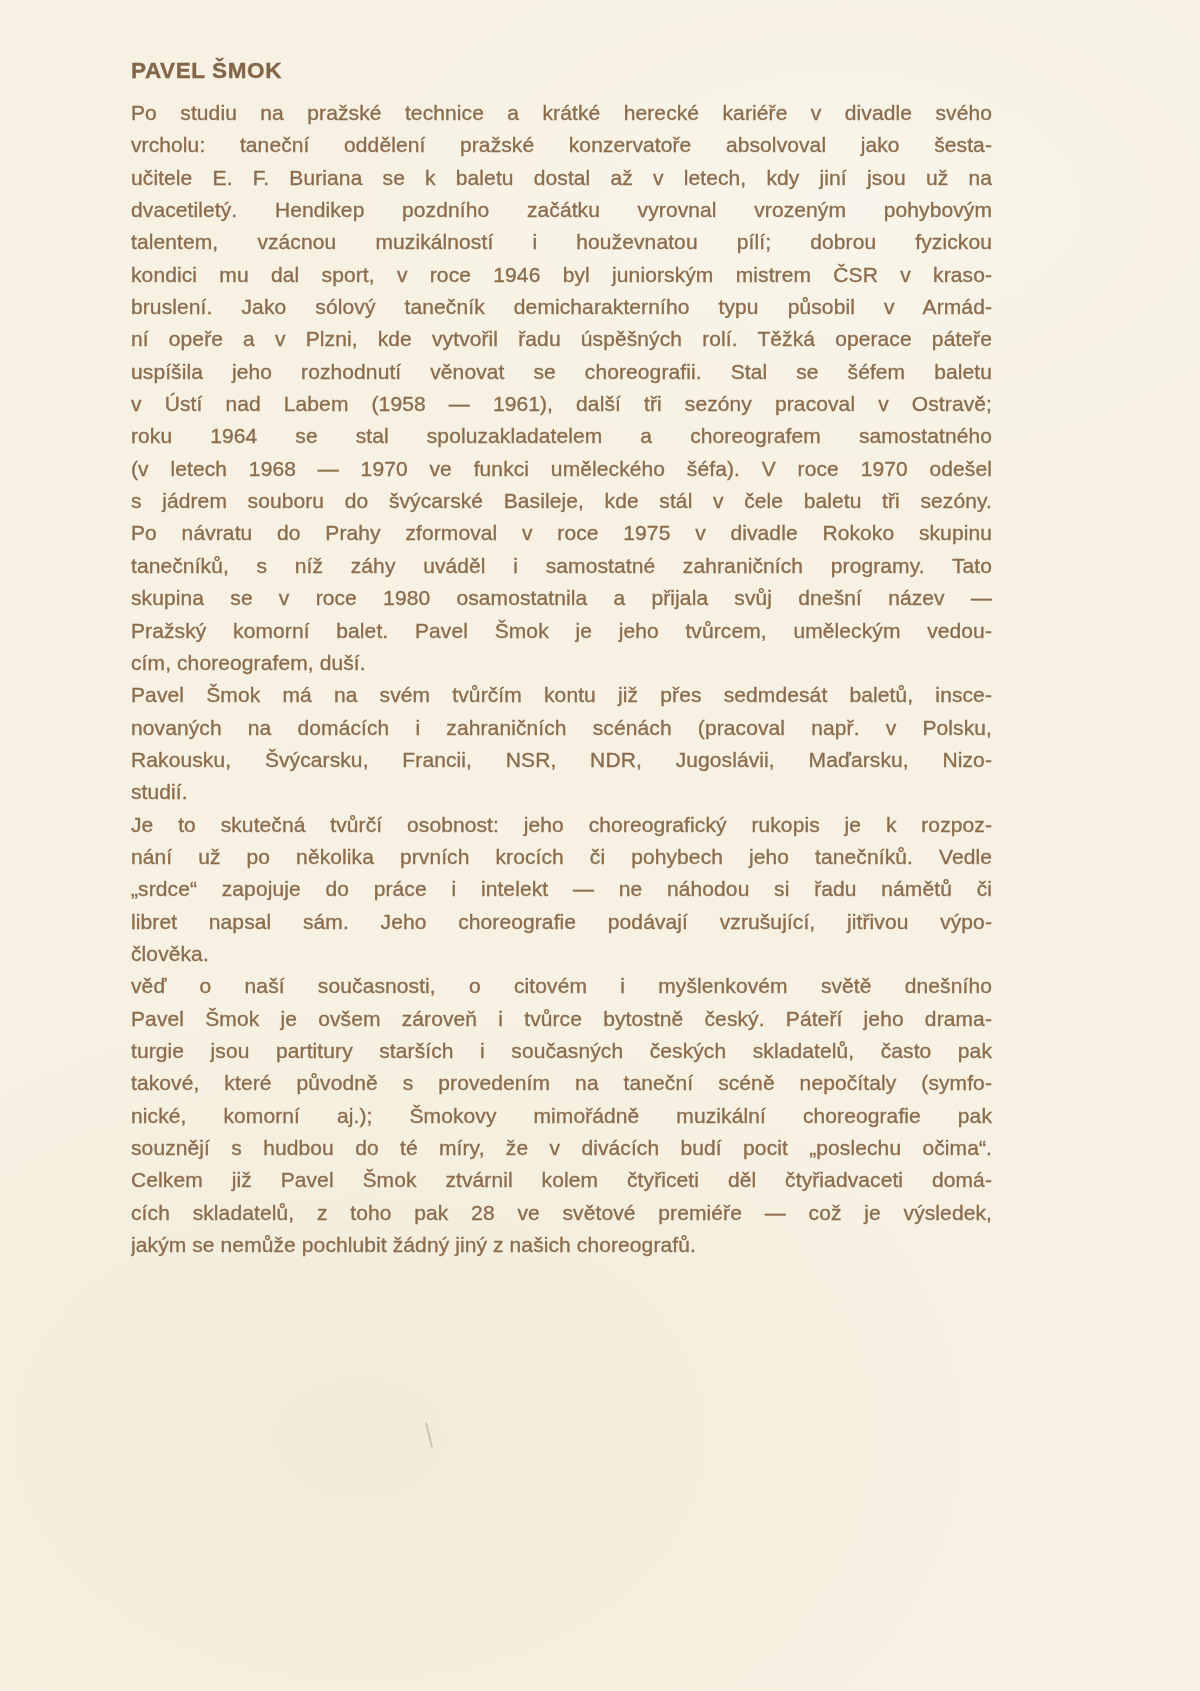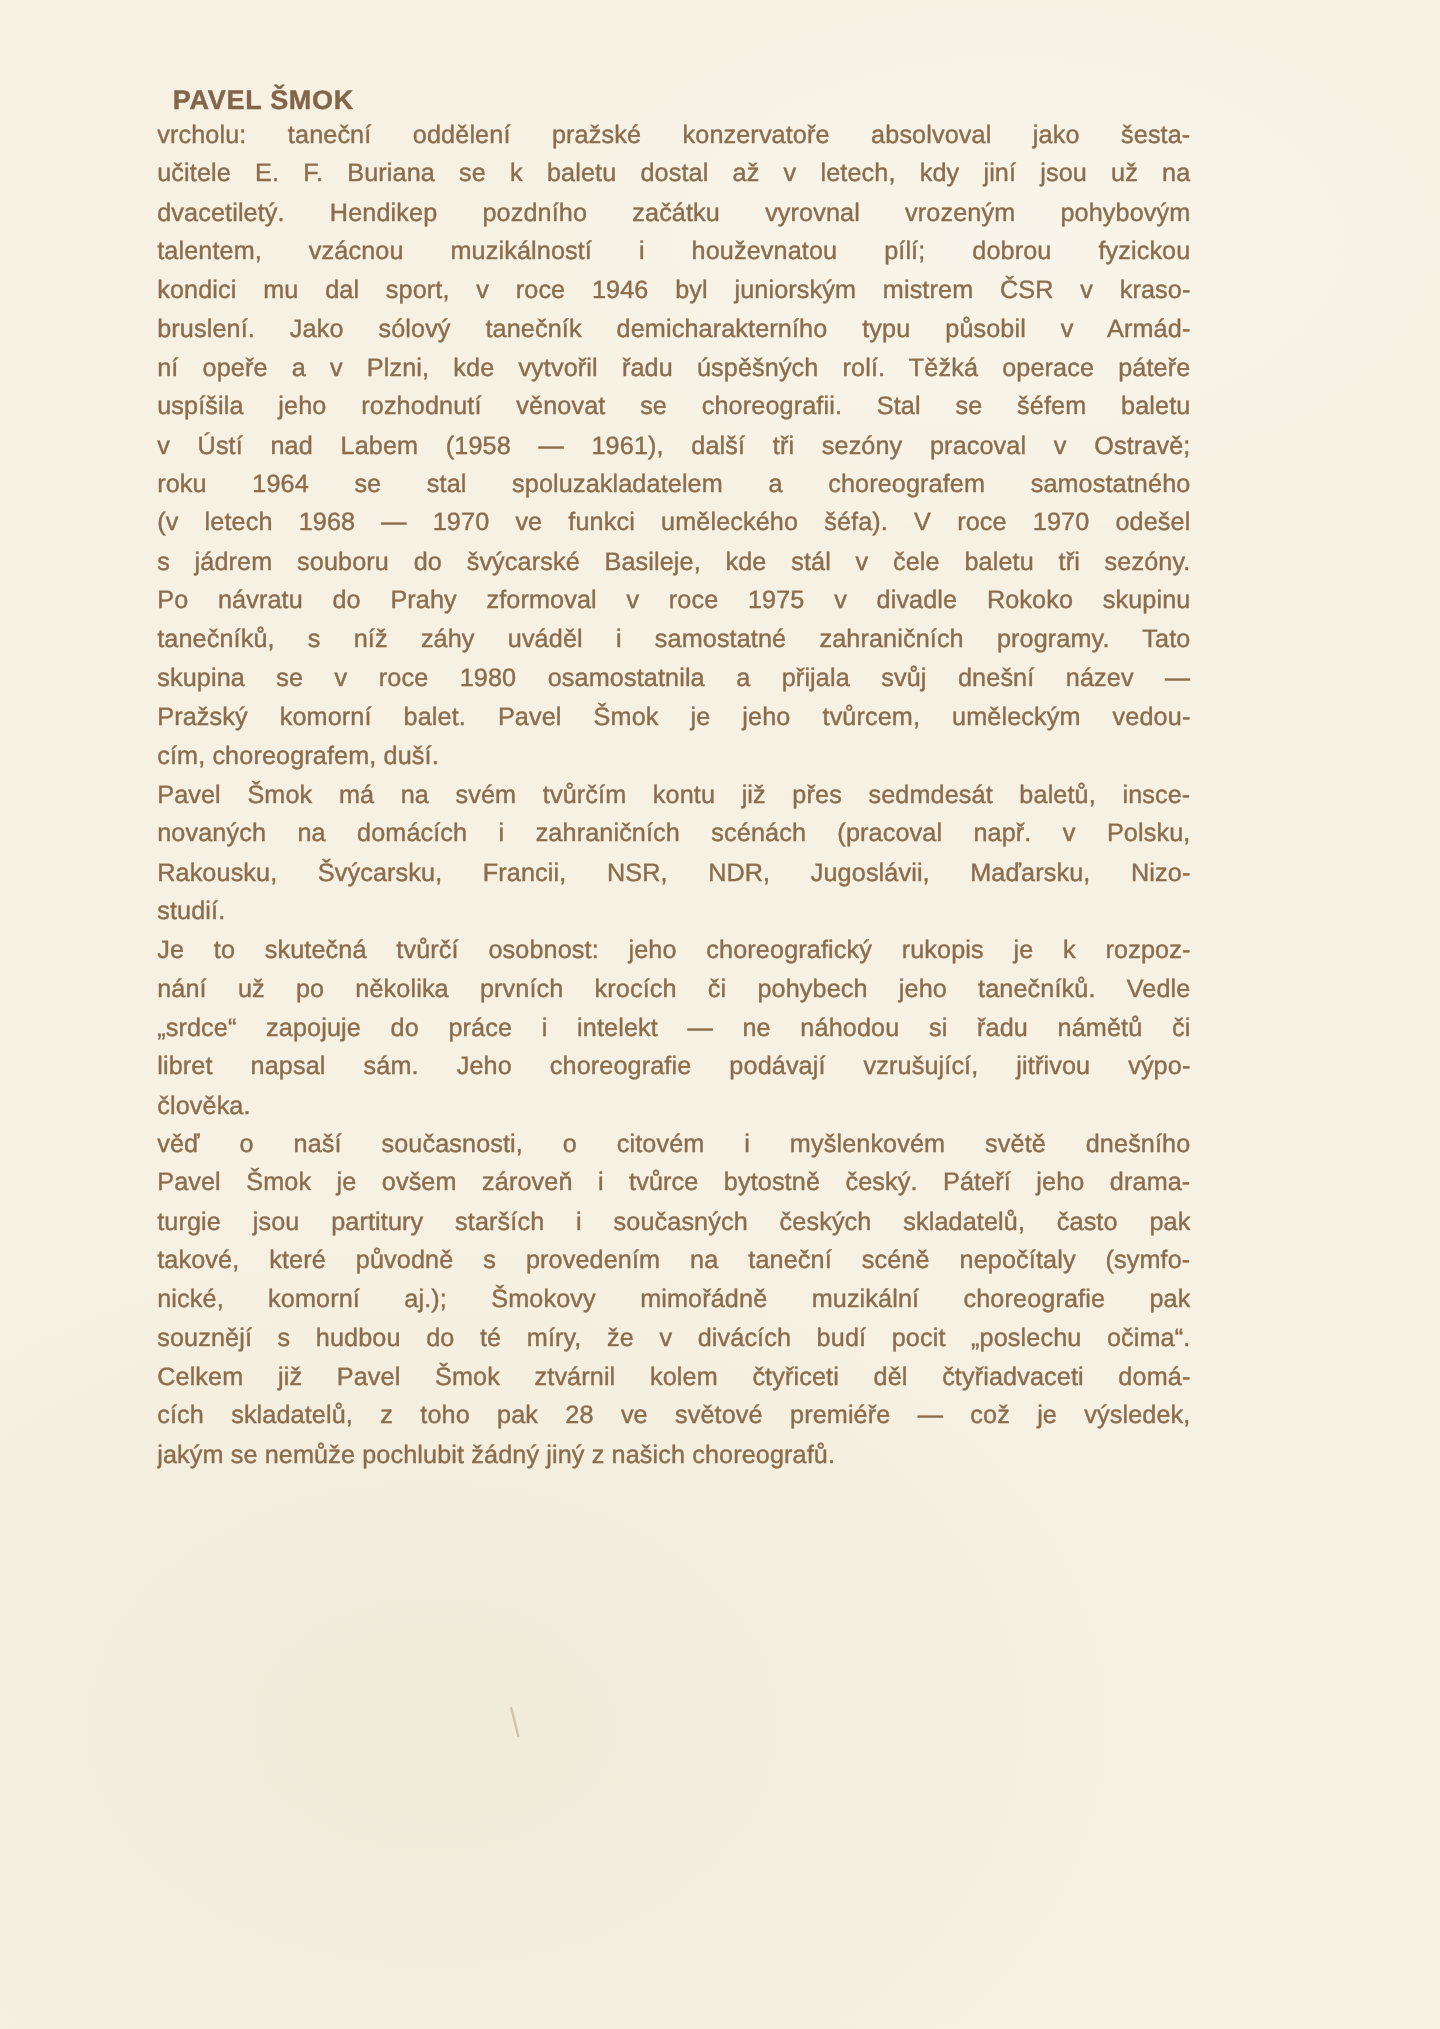--- a/index.html
+++ b/index.html
@@ -24,21 +24,21 @@
     inset: 0;
     background:
       radial-gradient(ellipse 900px 500px at 70% 12%, rgba(255,255,255,0.25), rgba(255,255,255,0) 60%),
       radial-gradient(ellipse 1000px 700px at 30% 85%, rgba(233,224,203,0.35), rgba(233,224,203,0) 65%);
     pointer-events: none;
   }
   .title {
     position: absolute;
     left: 131px;
     top: 58px;
-    margin: 13px;
+    margin: 0;
     font-size: 22.5px;
     font-weight: 600;
     letter-spacing: 0.6px;
     color: #83664a;
   }
   .body-text {
     position: absolute;
     left: 131px;
     top: 97px;
     width: 861px;
@@ -77,20 +77,21 @@
     opacity: 0.75;
     border-radius: 1px;
   }
 </style>
 </head>
 <body>
 
 <div class="page">
   <h1 class="title">PAVEL ŠMOK</h1>
   <div class="body-text" id="body-text">
+      <div class="line">Po studiu na pražské technice a krátké herecké kariéře v divadle svého</div>
       <div class="line">vrcholu: taneční oddělení pražské konzervatoře absolvoval jako šesta-</div>
       <div class="line">učitele E. F. Buriana se k baletu dostal až v letech, kdy jiní jsou už na</div>
       <div class="line">dvacetiletý. Hendikep pozdního začátku vyrovnal vrozeným pohybovým</div>
       <div class="line">talentem, vzácnou muzikálností i houževnatou pílí; dobrou fyzickou</div>
       <div class="line">kondici mu dal sport, v roce 1946 byl juniorským mistrem ČSR v kraso-</div>
       <div class="line">bruslení. Jako sólový tanečník demicharakterního typu působil v Armád-</div>
       <div class="line">ní opeře a v Plzni, kde vytvořil řadu úspěšných rolí. Těžká operace páteře</div>
       <div class="line">uspíšila jeho rozhodnutí věnovat se choreografii. Stal se šéfem baletu</div>
       <div class="line">v Ústí nad Labem (1958 — 1961), další tři sezóny pracoval v Ostravě;</div>
       <div class="line">roku 1964 se stal spoluzakladatelem a choreografem samostatného</div>

